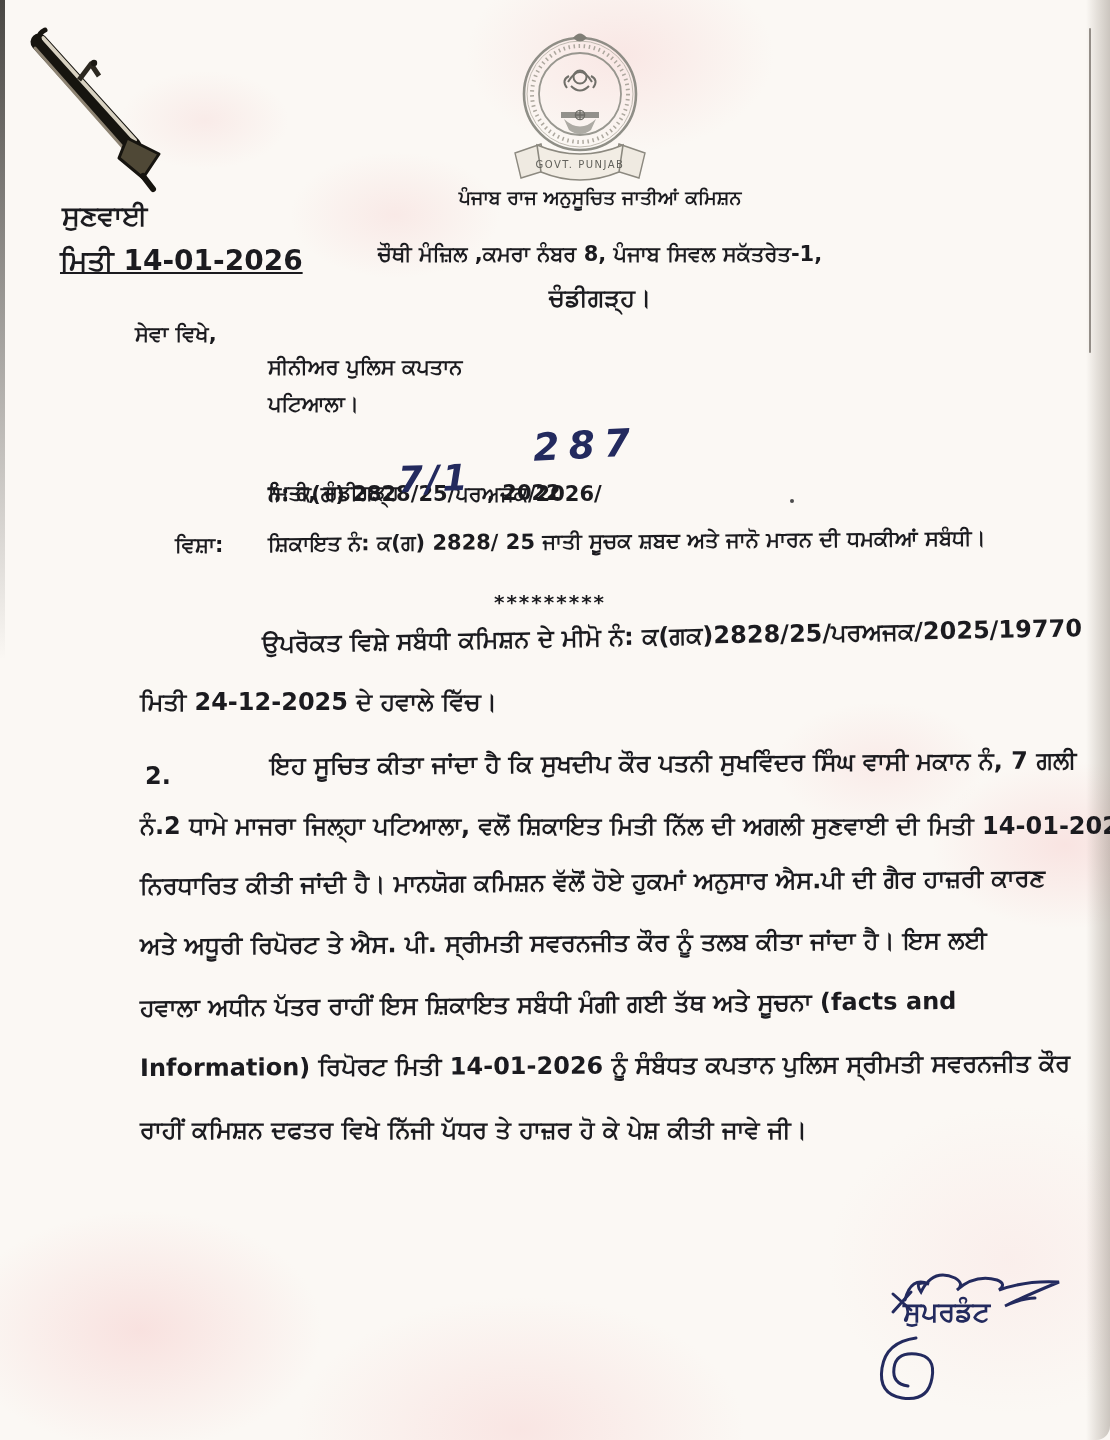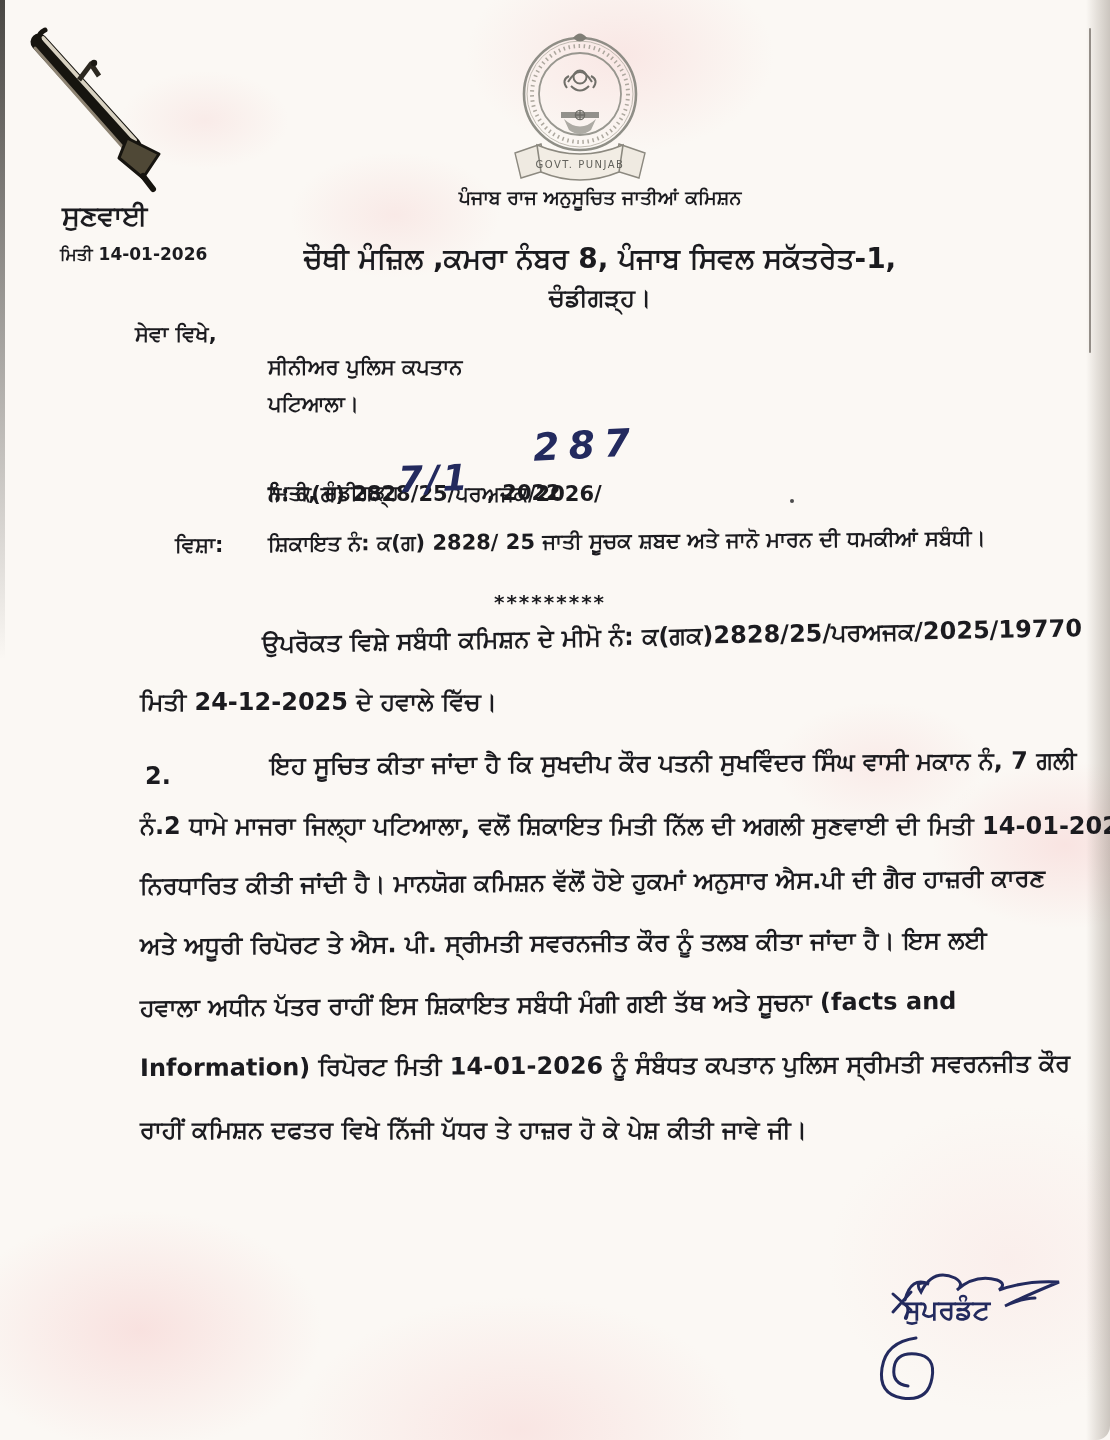--- a/index.html
+++ b/index.html
@@ -76,24 +76,24 @@
     </g>
     <path d="M59,97 q16,15 32,0 l-5,11 q-11,8 -22,0 Z" fill="#7c7c74" opacity=".7"></path>
 
     <path d="M10,131 L36,122 L42,148 L16,156 Z" fill="#eee9df" stroke="#7d7a70" stroke-width="1.4"></path>
     <path d="M140,131 L114,122 L108,148 L134,156 Z" fill="#eee9df" stroke="#7d7a70" stroke-width="1.4"></path>
     <path d="M32,123 Q75,141 118,123 L114,150 Q75,166 36,150 Z" fill="#f1ece2" stroke="#7d7a70" stroke-width="1.6"></path>
     <text x="75" y="146" text-anchor="middle" font-size="10" letter-spacing="1.5" fill="#4c4c46">GOVT. PUNJAB</text>
   </svg>
 
   <div class="abs pa-bold" style="left:62px;top:200px;font-size:27px;">ਸੁਣਵਾਈ</div>
-  <div class="abs pa-bold" style="left:60px;top:244px;font-size:17px;">ਮਿਤੀ 14-01-2026</div>
+  <div class="abs pa-bold" style="left:60px;top:244px;font-size:28px;text-decoration:underline;">ਮਿਤੀ 14-01-2026</div>
 
   <div class="abs pa-bold" style="left:300px;top:186px;width:600px;text-align:center;font-size:19px;">ਪੰਜਾਬ ਰਾਜ  ਅਨੁਸੂਚਿਤ ਜਾਤੀਆਂ ਕਮਿਸ਼ਨ</div>
-  <div class="abs pa-bold" style="left:300px;top:242px;width:600px;text-align:center;font-size:28px;">ਚੌਥੀ ਮੰਜ਼ਿਲ ,ਕਮਰਾ ਨੰਬਰ 8,  ਪੰਜਾਬ ਸਿਵਲ ਸਕੱਤਰੇਤ-1,</div>
+  <div class="abs pa-bold" style="left:300px;top:242px;width:600px;text-align:center;font-size:21px;">ਚੌਥੀ ਮੰਜ਼ਿਲ ,ਕਮਰਾ ਨੰਬਰ 8,  ਪੰਜਾਬ ਸਿਵਲ ਸਕੱਤਰੇਤ-1,</div>
   <div class="abs pa-bold" style="left:300px;top:284px;width:600px;text-align:center;font-size:24px;">ਚੰਡੀਗੜ੍ਹ।</div>
 
   <div class="abs pa small-size" style="left:135px;top:322px;">ਸੇਵਾ ਵਿਖੇ,</div>
   <div class="abs pa small-size" style="left:268px;top:355px;">ਸੀਨੀਅਰ ਪੁਲਿਸ ਕਪਤਾਨ</div>
   <div class="abs pa small-size" style="left:268px;top:392px;">ਪਟਿਆਲਾ।</div>
 
   <div class="abs pa small-size" style="left:268px;top:440px;margin-top:42px;">ਨੰ: ਕ(ਗ) 2828/25/ਪਰਅਜਕ/2026/</div>
   <div class="abs hand ink" style="left:533px;top:423px;font-size:38px;letter-spacing:9px;transform:rotate(-3deg);">287</div>
   <div class="abs pa small-size" style="left:268px;top:481px;">ਮਿਤੀ, ਚੰਡੀਗੜ੍ਹ</div>
   <div class="abs hand ink" style="left:398px;top:458px;font-size:36px;transform:rotate(-2deg);letter-spacing:3px;">7/1</div>
@@ -116,18 +116,18 @@
   <div class="abs pa body-size" style="left:140px;top:1054px;transform:rotate(-0.3deg);transform-origin:left center;">Information)  ਰਿਪੋਰਟ ਮਿਤੀ 14-01-2026 ਨੂੰ ਸੰਬੰਧਤ ਕਪਤਾਨ ਪੁਲਿਸ ਸ੍ਰੀਮਤੀ ਸਵਰਨਜੀਤ ਕੌਰ</div>
   <div class="abs pa body-size" style="left:140px;top:1116px;">ਰਾਹੀਂ ਕਮਿਸ਼ਨ ਦਫਤਰ ਵਿਖੇ ਨਿੱਜੀ ਪੱਧਰ ਤੇ ਹਾਜ਼ਰ ਹੋ ਕੇ ਪੇਸ਼ ਕੀਤੀ ਜਾਵੇ ਜੀ।</div>
 
 
   <svg class="abs" style="left:855px;top:1252px;" width="230" height="70" viewBox="0 0 230 70">
     <g stroke="#232a5e" stroke-width="3" fill="none" stroke-linecap="round">
       <path d="M38,42 l18,16 M56,40 l-18,20"></path>
       <path d="M50,48 q6,-24 24,-16 q-16,-4 -8,8 q12,-24 34,-14 q10,6 2,12 q18,-16 40,-10 q10,4 2,10 q28,-10 60,-8 q-34,14 -54,24 q18,-8 30,-8"></path>
     </g>
   </svg>
-  <div class="abs ink pa-bold" style="left:903px;top:1296px;font-size:27px;font-family:Liberation Mono, monospace;">ਸੁਪਰਡੰਟ</div>
+  <div class="abs ink pa-bold" style="left:903px;top:1296px;font-size:27px;">ਸੁਪਰਡੰਟ</div>
   <svg class="abs" style="left:858px;top:1330px;" width="110" height="80" viewBox="0 0 110 80">
     <path d="M58,8 q-30,4 -34,30 q-4,26 20,30 q26,4 30,-20 q4,-22 -16,-24 q-20,-2 -22,14 q-2,16 14,18" stroke="#232a5e" stroke-width="3" fill="none" stroke-linecap="round"></path>
   </svg>
 
 </div>
 
 </body></html>

